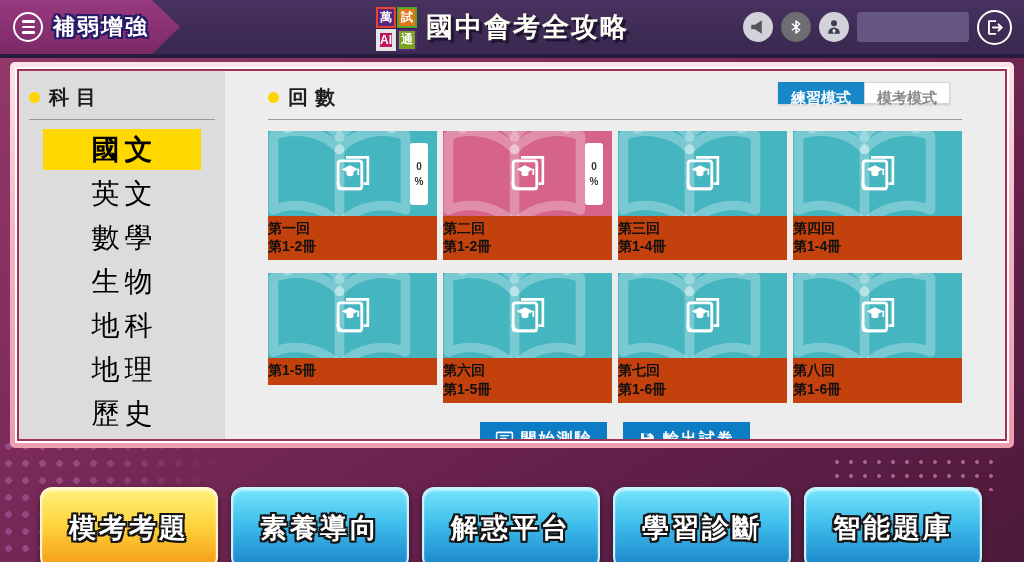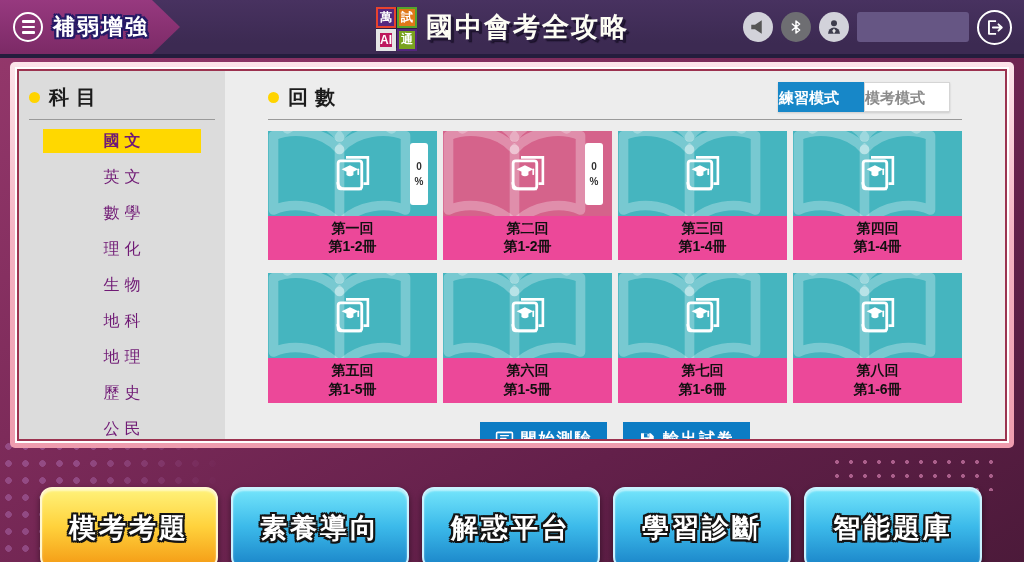--- a/index.html
+++ b/index.html
@@ -51,40 +51,40 @@
     background:linear-gradient(180deg,#fde4ea 0%,#f5b3c3 45%,#ee9cae 100%);
     border-radius:5px;padding:7px;}
   .panel{width:100%;height:100%;box-sizing:border-box;background:#ededed;
     border:2px solid #9c3350;box-shadow:0 0 0 2px #ffffff;display:flex;overflow:hidden;}
   .sidebar{width:206px;flex:0 0 auto;background:#dcdcdc;padding:11px 10px 12px;box-sizing:border-box;}
   .section-head{display:flex;align-items:center;gap:9px;height:30px;}
   .yellow-dot{width:11px;height:11px;border-radius:50%;background:#ffd400;flex:0 0 auto;}
   .section-title{font-size:20px;font-weight:bold;color:#1c1c1c;letter-spacing:7px;}
   .divider{height:1px;background:#9a9a9a;border:none;margin:7px 0 0;}
   .subject-list{list-style:none;margin:9px 14px 0;padding:0;text-align:center;}
-  .subject{font-size:16px;color:#701a75;letter-spacing:5px;text-indent:5px;padding:1.5px 0;margin-bottom:12px;cursor:pointer;}
+  .subject{font-size:28px;color:#000000;letter-spacing:5px;text-indent:5px;padding:1.5px 0;margin-bottom:3px;cursor:pointer;}
   .subject.selected{background:#ffd800;font-weight:bold;}
   .main{flex:1;padding:11px 43px 0;box-sizing:border-box;position:relative;}
   .main-head{display:flex;align-items:flex-start;}
   .main-head .section-head{flex:0 0 auto;}
   .tabs{margin-left:auto;display:flex;margin-right:12px;box-shadow:0 1px 2px rgba(0,0,0,.15);}
-  .tab{width:86px;height:30px;line-height:29px;text-align:left;font-size:15px;font-weight:bold;
+  .tab{width:86px;height:22px;line-height:29px;text-align:center;font-size:15px;font-weight:bold;
     background:#fff;color:#8a8a8a;border:1px solid #d5d5d5;box-sizing:border-box;cursor:pointer;}
   .tab.active{background:#1787c8;color:#fff;border-color:#1787c8;}
   .cards{display:grid;grid-template-columns:repeat(4,1fr);column-gap:6px;row-gap:13px;margin-top:11px;}
   .card{cursor:pointer;}
   .card-img{position:relative;height:85px;background:#45b5bf;overflow:hidden;
     display:flex;align-items:center;justify-content:center;}
   .card-img.pink{background:#d5638b;}
   .watermark{position:absolute;left:-16px;top:-20px;pointer-events:none;}
   .book-icon{position:relative;z-index:2;}
   .pill{position:absolute;right:9px;top:50%;transform:translateY(-50%);width:18px;height:62px;
     background:#fff;border-radius:3px;display:flex;flex-direction:column;align-items:center;justify-content:center;
     font-size:10px;font-weight:bold;color:#333;line-height:1.5;z-index:3;}
-  .card-label{background:#ec4899;text-align:center;padding:3px 0 5px;font-size:14px;font-weight:bold;color:#101010;line-height:1.3;}
+  .card-label{background:#c2410c;padding:3px 0 5px;font-size:14px;font-weight:bold;color:#101010;line-height:1.3;}
   .actions{display:flex;justify-content:center;gap:16px;margin-top:19px;}
   .action-btn{width:127px;height:36px;background:#0c7cc4;border:none;color:#fff;font-family:inherit;
     font-size:16px;font-weight:bold;letter-spacing:2px;display:flex;align-items:center;justify-content:center;gap:7px;cursor:pointer;}
   
   .bottom-nav{position:absolute;left:40px;top:487px;display:flex;gap:13px;}
   .nav-btn{width:178px;height:82px;border-radius:12px;box-sizing:border-box;cursor:pointer;
     border:2px solid #c9f2ff;
     background:linear-gradient(180deg,#74e5fb 0%,#3cbaea 48%,#1a84c8 100%);
     color:#fff;font-family:inherit;font-size:27px;font-weight:bold;letter-spacing:3px;
     display:flex;align-items:center;justify-content:center;
@@ -159,21 +159,20 @@
       </div>
       <hr class="divider">
       <ul class="subject-list">
 
           <li class="subject selected">國文</li>
 
           <li class="subject">英文</li>
 
           <li class="subject">數學</li>
 
-          <li class="subject">理化</li>
 
           <li class="subject">生物</li>
 
           <li class="subject">地科</li>
 
           <li class="subject">地理</li>
 
           <li class="subject">歷史</li>
 
           <li class="subject">公民</li>
@@ -328,21 +327,20 @@
                 <path d="M16 5 H41 V35 H36" fill="none" stroke="#fff" stroke-width="3"></path>
                 <rect x="7" y="9" width="27" height="32" rx="3" fill="none" stroke="#fff" stroke-width="3.2"></rect>
                 <path d="M34 41 H14 a7.5 7.5 0 0 1 -7.5 -7.5" fill="none" stroke="#fff" stroke-width="3.2"></path>
                 <polygon points="20.5,14 30,18.7 20.5,23.4 11,18.7" fill="#fff"></polygon>
                 <path d="M16.5 21.5 v3.6 q4 3.2 8 0 v-3.6 z" fill="#fff"></path>
                 <path d="M30 18.7 v5.5" stroke="#fff" stroke-width="2" stroke-linecap="round"></path>
               </svg>
 
             </div>
             <div class="card-label">
-              <div>第五回</div>
               <div>第1-5冊</div>
             </div>
           </div>
 
           <div class="card">
             <div class="card-img">
               <svg class="watermark" width="175" height="132" viewBox="0 0 120 96">
                 <g fill="none" stroke="rgba(255,255,255,0.28)" stroke-width="7" stroke-linejoin="round" stroke-linecap="round">
                   <path d="M60 28 C 48 14, 26 12, 12 18 L12 72 C 26 66, 46 68, 60 82"></path>
                   <path d="M60 28 C 72 14, 94 12, 108 18 L108 72 C 94 66, 74 68, 60 82"></path>

